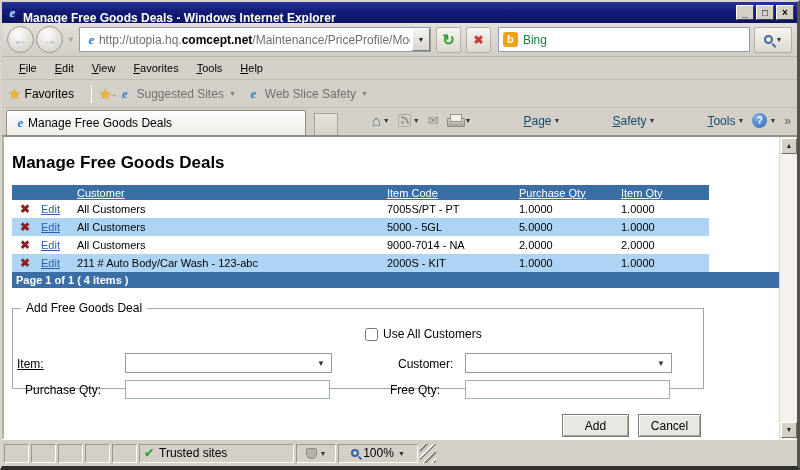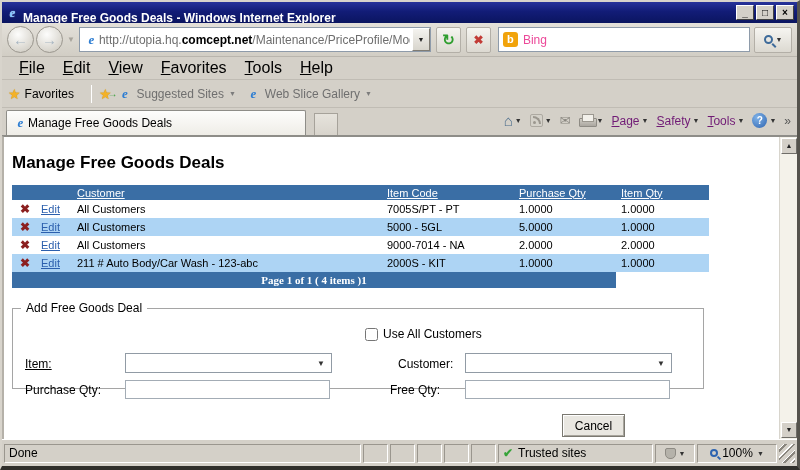--- a/index.html
+++ b/index.html
@@ -58,33 +58,33 @@
   .refresh-glyph { color: #2F9E2F; font-size: 15px; }
   .stop-glyph { color: #C23B36; font-size: 12px; }
   .searchbox {
     height: 25px; flex: 1; margin-left: 7px; background: #fff;
     border: 1px solid #8E9BAA; display: flex; align-items: center; padding: 0 4px;
   }
   .bing-badge {
     width: 15px; height: 15px; background: #F1A30B; border-radius: 3px;
     color: #fff; font: bold 11px "Liberation Sans", sans-serif; text-align: center; line-height: 15px;
   }
-  .search-placeholder { color: #ec4899; font-size: 12px; margin-left: 5px; }
+  .search-placeholder { color: #15803d; font-size: 12px; margin-left: 5px; }
   .searchbtn {
     width: 38px; height: 26px; margin-left: 4px; display: flex; align-items: center; justify-content: center;
     background: linear-gradient(180deg,#F6F5F1,#DCD9D1); border: 1px solid #B3AFA7; border-radius: 2px; gap: 3px;
   }
   .mag { width: 9px; height: 9px; border: 2px solid #3E6B9A; border-radius: 50%; position: relative; }
   .mag::after { content:""; position: absolute; width: 2px; height: 5px; background: #3E6B9A;
     left: 7px; top: 6px; transform: rotate(-45deg); }
   .tiny-arrow { font-size: 7px; color: #333; }
   
   .menurow { height: 23px; flex: 0 0 23px; display: flex; align-items: center;
     padding-left: 8px; border-bottom: 1px solid #C0BCB4; background:#D4D0C8; }
-  .menu-item { display: inline-block; font-size: 16px; padding: 2px 9px; color: #000; }
+  .menu-item { display: inline-block; font-size: 11px; padding: 2px 9px; color: #000; }
   .menu-item::first-letter { text-decoration: underline; }
   
   .favrow { height: 28px; flex: 0 0 28px; display: flex; align-items: center;
     padding-left: 6px; background:#D4D0C8; border-bottom: 1px solid #C0BCB4; }
   .star { color: #F3B229; font-size: 14px; text-shadow: 0 0 1px #B58107; }
   .fav-label { font-size: 12px; margin: 0 10px 0 4px; }
   .vsep { width: 1px; height: 18px; background: #A9A59D; border-right: 1px solid #FFF; margin: 0 7px; }
   .fav-grey { font-size: 12px; color: #6F6F6F; margin: 0 2px 0 4px; }
   .addfav-arrow { color: #3AA03A; font-size: 10px; font-weight: bold; margin-left: -4px; }
   .favrow .drop { font-size: 7px; color: #7C7C7C; margin: 0 10px 0 3px; }
@@ -105,21 +105,21 @@
   .rss-icon { width: 13px; height: 13px; background: #D4D1C9; border: 1px solid #ADA9A1; border-radius: 2px; position: relative; }
   .rss-icon::before { content:""; position:absolute; left:2px; bottom:2px; width:3px; height:3px; border-radius:50%; background:#9B978F; }
   .rss-icon::after { content:""; position:absolute; left:2px; bottom:2px; width:6px; height:6px;
     border:2px solid #9B978F; border-left:none; border-bottom:none; border-radius:0 9px 0 0; }
   .mail-glyph { font-size: 13px; color: #8A8780; }
   .print-icon { width: 16px; height: 13px; position: relative; }
   .print-icon::before { content:""; position:absolute; bottom:0; left:0; width:16px; height:7px;
     background: linear-gradient(#CFCCC4,#ABA7A0); border: 1px solid #8E8B84; border-radius: 1px; }
   .print-icon::after { content:""; position:absolute; top:0; left:3px; width:10px; height:6px;
     background:#F2F0EA; border:1px solid #9B978F; }
-  .cmd-label { color: #701a75; }
+  .cmd-label { color: #0c4a6e; margin-left: 44px; }
   .cmd-label::first-letter { text-decoration: underline; }
   .help-circle { width: 15px; height: 15px; border-radius: 50%;
     background: radial-gradient(circle at 35% 30%, #7FB2E8, #2E64B0); color: #fff;
     font: bold 10px "Liberation Sans", sans-serif; text-align: center; line-height: 15px; }
   .overflow-chev { color: #555; font-size: 12px; margin: 0 2px; }
   
   .content { flex: 1; position: relative; background: #fff;
     border-top: 1px solid #8E8D88; border-left: 2px solid #B5B1A9; overflow: hidden; }
   .vscroll { position: absolute; top: 0; right: 0; bottom: 0; width: 18px;
     background: #F4F2EA; border-left: 1px solid #D8D5CD; }
@@ -132,31 +132,31 @@
   
   table.grid { border-collapse: collapse; table-layout: fixed; width: 697px; margin-left: 8px; font-size: 11px; }
   table.grid th { background: #3A6EA5; color: #fff; text-align: left; font-weight: normal;
     height: 15px; padding: 0 3px; }
   table.grid th span { text-decoration: underline; }
   table.grid td { height: 18px; padding: 0 3px; color: #000; }
   tr.alt td { background: #ADD4F4; }
   td.delcell { text-align: center; }
   .del-x { color: #8B1F1F; font-weight: bold; font-size: 12px; cursor: pointer; }
   a.edit { color: #2B5FAD; text-decoration: underline; cursor: pointer; }
-  .pager { width: 604px; margin-left: 8px; height: 16px; background: #3A6EA5; color: #fff;
-    font-size: 11px; font-weight: bold; display: flex; justify-content: center;
-    align-items: center; padding: 0 4px; font-family: Liberation Serif, serif; }
+  .pager { width: 785px; margin-left: 8px; height: 16px; background: #3A6EA5; color: #fff;
+    font-size: 11px; font-weight: bold; display: flex; justify-content: space-between;
+    align-items: center; padding: 0 4px; }
   
   fieldset.addform { position: relative; margin: 13px 0 0 8px; width: 692px; height: 88px;
     border: 1px solid #A5A5A5; font-size: 12px; }
   fieldset.addform legend { margin-left: 8px; padding: 0 5px; font-size: 12px; }
   .fl { position: absolute; white-space: nowrap; }
   .chkrow { left: 352px; top: 12px; display: flex; align-items: center; gap: 5px; }
   .chkrow input { width: 13px; height: 13px; }
-  .lbl-item { left: 12px; top: 42px; text-decoration: underline; } .lbl-cust { left: 385px; top: 42px; }
+  .lbl-item { left: 4px; top: 42px; text-decoration: underline; } .lbl-cust { left: 385px; top: 42px; }
   .lbl-pqty { left: 12px; top: 68px; } .lbl-fqty { left: 377px; top: 68px; }
   .combo { position: absolute; width: 207px; height: 20px; background: #fff;
     border: 1px solid #919BA5; display: flex; align-items: center; justify-content: flex-end;
     padding-right: 6px; }
   .combo-item { left: 112px; top: 38px; } .combo-cust { left: 452px; top: 38px; }
   .combo .tiny-arrow { font-size: 8px; }
   input.txt { position: absolute; width: 205px; height: 19px; border: 1px solid #A3ACB5;
     background: #fff; font-size: 12px; padding: 0 3px; }
   .txt-pqty { left: 112px; top: 65px; } .txt-fqty { left: 452px; top: 65px; }
   .btnrow { position: absolute; top: 277px; left: 558px; display: flex; gap: 9px; }
@@ -234,21 +234,21 @@
   <div class="favrow">
     <span class="star">★</span>
     <span class="fav-label">Favorites</span>
     <div class="vsep"></div>
     <span class="star">★</span>
     <span class="addfav-arrow">→</span>
     <span class="ie-e">e</span>
     <span class="fav-grey">Suggested Sites</span>
     <span class="drop">▼</span>
     <span class="ie-e">e</span>
-    <span class="fav-grey">Web Slice Gallery</span>
+    <span class="fav-grey">Web Slice Safety</span>
     <span class="drop">▼</span>
   </div>
 
   <div class="tabrow">
     <div class="tab">
       <span class="ie-e">e</span>
       <span>Manage Free Goods Deals</span>
     </div>
     <div class="tab-stub"></div>
     <div class="cmdbar">
@@ -362,32 +362,32 @@
         <div class="combo combo-cust">
           <span class="tiny-arrow">▼</span>
         </div>
         <span class="fl lbl-pqty">Purchase Qty:</span>
         <input type="text" class="txt txt-pqty" style="">
         <span class="fl lbl-fqty">Free Qty:</span>
         <input type="text" class="txt txt-fqty" style="">
       </fieldset>
 
       <div class="btnrow">
+        <button class="btn btn-add">Add</button>
         <button class="btn btn-cancel">Cancel</button>
       </div>
     </div>
 
     <div class="vscroll">
       <div class="scrollbtn scroll-up">▲</div>
       <div class="scrollbtn scroll-down">▼</div>
     </div>
   </div>
 
   <div class="statusbar">
-    <div class="cell cell-done">Done</div>
     <div class="cell cell-blank"></div>
     <div class="cell cell-blank"></div>
     <div class="cell cell-blank"></div>
     <div class="cell cell-blank"></div>
     <div class="cell cell-blank"></div>
     <div class="cell cell-zone">
       <span class="check-glyph">✔</span>
       <span>Trusted sites</span>
     </div>
     <div class="cell cell-protect">

